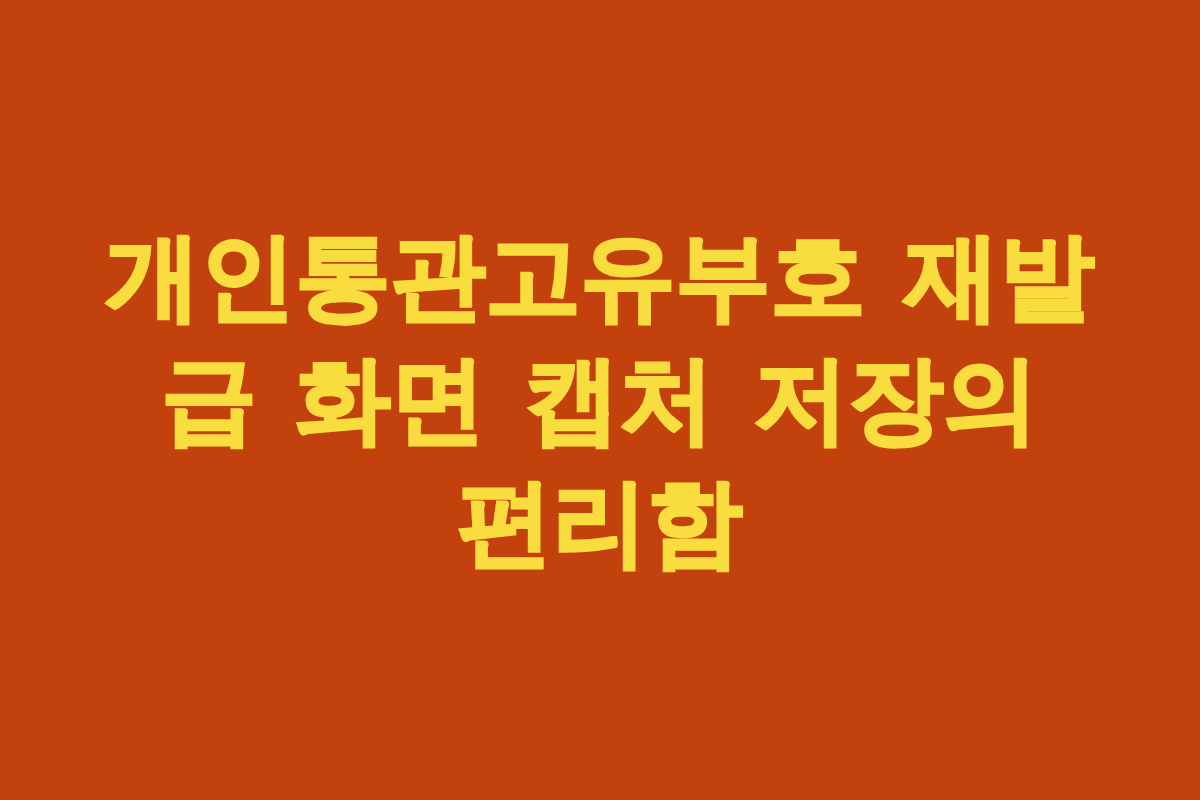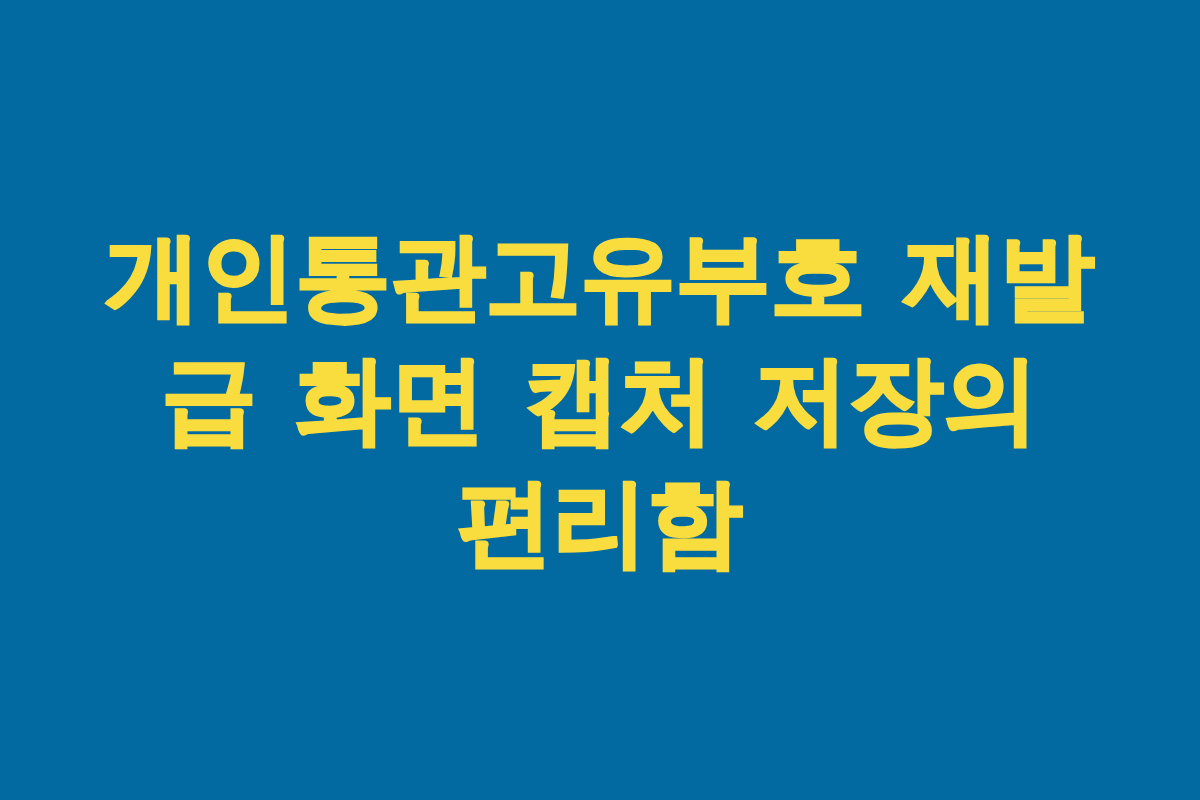--- a/index.html
+++ b/index.html
@@ -41,15 +41,15 @@
     white-space: normal;
     
     -webkit-text-stroke: 3px #f9dd3e;
     paint-order: stroke fill;
     text-rendering: geometricPrecision;
   }
 </style>
 </head>
 <body>
 
-<div id="banner" style="background: #0369a1;">
+<div id="banner" style="background: #c2410c;">
   <h1 id="headline" style="color: rgb(249, 221, 62); -webkit-text-stroke: 3px rgb(249, 221, 62);">개인통관고유부호 재발급 화면 캡처 저장의 편리함</h1>
 </div>
 
 </body></html>

